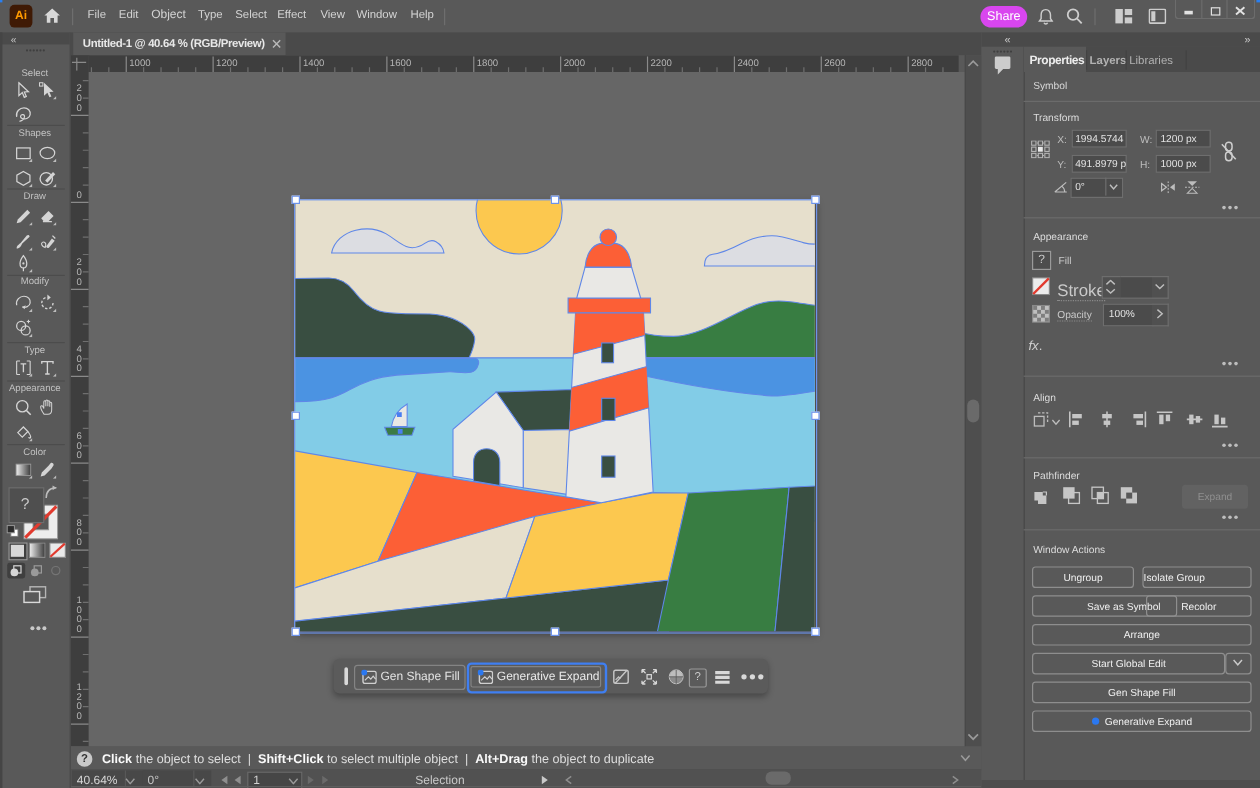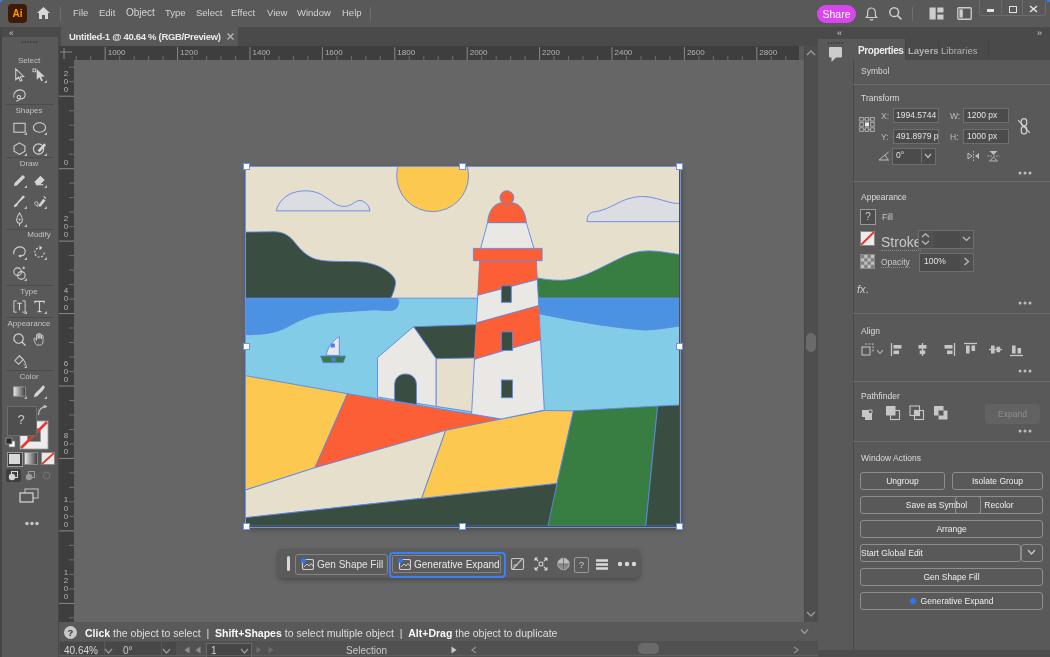--- a/index.html
+++ b/index.html
@@ -291,21 +291,21 @@
 <div class="abs" style="left:804px;top:46px;width:14px;height:576px;background:#4e4e4e;border-left:1px solid #484848;"></div>
 <svg class="abs" style="left:806px;top:49px" width="10" height="8" viewBox="0 0 10 8">
     <path d="M1 6 L5 2 L9 6" fill="none" stroke="#9a9a9a" stroke-width="1.4"></path>
   </svg>
 <svg class="abs" style="left:806px;top:610px" width="10" height="8" viewBox="0 0 10 8">
     <path d="M1 2 L5 6 L9 2" fill="none" stroke="#9a9a9a" stroke-width="1.4"></path>
   </svg>
 <div class="abs" style="left:806px;top:333px;width:10px;height:19px;background:#6a6a6a;border-radius:5px;"></div>
 <div class="abs" style="left:58px;top:622px;width:760px;height:19px;background:#595959;border-bottom:1px solid #4a4a4a;"></div>
 <div class="abs" style="left:64px;top:626px;width:13px;height:13px;background:#c9c9c9;border-radius:50%;color:#333;font-size:9.5px;font-weight:bold;text-align:center;line-height:13px;">?</div>
-<div class="abs" style="left:85px;top:627px;font-size:10.5px;color:#dedede;"><b style="color:#fafafa">Click</b> the object to select &nbsp;|&nbsp; <b style="color:#fafafa">Shift+Shapes</b> to select multiple object &nbsp;|&nbsp; <b style="color:#fafafa">Alt+Drag</b> the object to duplicate</div>
+<div class="abs" style="left:85px;top:627px;font-size:10.5px;color:#dedede;"><b style="color:#fafafa">Click</b> the object to select &nbsp;|&nbsp; <b style="color:#fafafa">Shift+Click</b> to select multiple object &nbsp;|&nbsp; <b style="color:#fafafa">Alt+Drag</b> the object to duplicate</div>
 <svg class="abs" style="left:800px;top:628px" width="9" height="7" viewBox="0 0 9 7">
     <path d="M1 1.5 L4.5 5.5 L8 1.5" fill="none" stroke="#9a9a9a" stroke-width="1.3"></path>
   </svg>
 <div class="abs" style="left:58px;top:641px;width:760px;height:16px;background:#515151;"></div>
 <div class="abs" style="left:60px;top:642px;width:73px;height:13px;background:#484848;"></div>
 <div class="abs" style="left:104px;top:642px;width:1px;height:13px;background:#585858;"></div>
 <div class="abs" style="left:119px;top:642px;width:57px;height:13px;background:#484848;"></div>
 <div class="abs" style="left:161px;top:642px;width:1px;height:13px;background:#585858;"></div>
 <div class="abs" style="left:64px;top:645px;font-size:10px;color:#d6d6d6;">40.64%</div>
 <svg class="abs" style="left:104px;top:648px" width="9" height="6" viewBox="0 0 9 6">
@@ -410,21 +410,21 @@
     <path d="M6 13 C3 12 2 9.5 3.5 8.5 C5 7.5 7 9 6.5 11 Z" fill="none" stroke="#d4d4d4" stroke-width="1"></path>
     <path d="M7 12 L12 5 L14.5 7 L9.5 13 C8.5 14 7 13.5 7 12 Z" fill="#d4d4d4"></path>
     <path d="M12.5 2.5 L15 5" stroke="#d4d4d4" stroke-width="1.2"></path>
     <path d="M16 16 L12.8 16 L16 12.8 Z" fill="#bdbdbd"></path>
   </svg>
 <svg class="abs" style="left:12px;top:212px" width="15" height="15" viewBox="0 0 16 16">
     <path d="M8 1 C8 1 11 5 11 8 C11 10.5 9.8 12 8 12 C6.2 12 5 10.5 5 8 C5 5 8 1 8 1 Z M8 12 L8 15" fill="none" stroke="#d4d4d4" stroke-width="1.1"></path>
     <circle cx="8" cy="8" r="1" fill="#d4d4d4"></circle>
     <path d="M16 16 L12.8 16 L16 12.8 Z" fill="#bdbdbd"></path>
   </svg>
-<div class="abs" style="left:0px;top:230px;width:58px;text-align:center;font-size:8px;color:#c2c2c2;padding-left:10px;">Modify</div>
+<div class="abs" style="left:0px;top:230px;width:58px;text-align:center;font-size:8px;color:#c2c2c2;">Modify</div>
 <svg class="abs" style="left:12px;top:245px" width="15" height="15" viewBox="0 0 16 16">
     <path d="M2 10 C1 5 5 2 8.5 2 C12 2 14.5 4.5 14 8 C13.5 11 10 12.5 7 11.5" fill="none" stroke="#d4d4d4" stroke-width="1.1"></path>
     <path d="M7 11.5 L10 10 L9 13.5 Z" fill="#d4d4d4"></path>
     <path d="M16 16 L12.8 16 L16 12.8 Z" fill="#bdbdbd"></path>
   </svg>
 <svg class="abs" style="left:32px;top:245px" width="15" height="15" viewBox="0 0 16 16">
     <path d="M13 8 a5 5 0 1 1 -5 -5" fill="none" stroke="#d4d4d4" stroke-width="1.2" stroke-dasharray="2.2 1.6"></path>
     <path d="M8 0.5 L11 3 L8 5.5 Z" fill="#d4d4d4"></path>
     <path d="M16 16 L12.8 16 L16 12.8 Z" fill="#bdbdbd"></path>
   </svg>
@@ -709,23 +709,23 @@
   </svg>
 <div class="abs" style="left:985px;top:404px;width:55px;height:20px;background:#626262;border-radius:3px;color:#8f8f8f;font-size:8.5px;text-align:center;line-height:20px;">Expand</div>
 <svg class="abs" style="left:1018px;top:429px" width="14" height="4" viewBox="0 0 14 4">
     <circle cx="2" cy="2" r="1.5" fill="#bdbdbd"></circle>
     <circle cx="7" cy="2" r="1.5" fill="#bdbdbd"></circle>
     <circle cx="12" cy="2" r="1.5" fill="#bdbdbd"></circle>
   </svg>
 <div class="abs" style="left:853px;top:441px;width:197px;height:1px;background:#6b6b6b;"></div>
 <div class="abs" style="left:861px;top:453px;font-size:8.5px;color:#dcdcdc;font-weight:normal;">Window Actions</div>
 <div class="abs" style="left:860px;top:472px;width:83px;height:16px;border:1px solid #8e8e8e;border-radius:3px;color:#f0f0f0;font-size:8.5px;text-align:center;line-height:16px;">Ungroup</div>
-<div class="abs" style="left:952px;top:472px;width:89px;height:16px;border:1px solid #8e8e8e;border-radius:3px;color:#f0f0f0;font-size:8.5px;text-align:center;line-height:16px;">Isolate Group</div>
+<div class="abs" style="left:952px;top:472px;width:89px;height:16px;border:1px solid #8e8e8e;border-radius:3px;color:#f0f0f0;font-size:8.5px;line-height:16px;">Isolate Group</div>
 <div class="abs" style="left:860px;top:496px;width:87px;height:16px;border:1px solid #8e8e8e;border-radius:3px;color:#f0f0f0;font-size:8.5px;text-align:center;line-height:16px;padding-left:32px;">Save as Symbol</div>
 <div class="abs" style="left:955px;top:496px;width:86px;height:16px;border:1px solid #8e8e8e;border-radius:3px;color:#f0f0f0;font-size:8.5px;text-align:center;line-height:16px;">Recolor</div>
 <div class="abs" style="left:860px;top:520px;width:181px;height:16px;border:1px solid #8e8e8e;border-radius:3px;color:#f0f0f0;font-size:8.5px;text-align:center;line-height:16px;">Arrange</div>
-<div class="abs" style="left:860px;top:544px;width:159px;height:16px;border:1px solid #8e8e8e;border-radius:3px;color:#f0f0f0;font-size:8.5px;text-align:left;line-height:16px;">Start Global Edit</div>
+<div class="abs" style="left:860px;top:544px;width:159px;height:16px;border:1px solid #8e8e8e;border-radius:3px;color:#f0f0f0;font-size:8.5px;text-align:center;line-height:16px;">Start Global Edit</div>
 <div class="abs" style="left:1021px;top:544px;width:20px;height:16px;border:1px solid #8e8e8e;border-radius:3px;"></div>
 <svg class="abs" style="left:1027px;top:549px" width="9" height="7" viewBox="0 0 9 7">
     <path d="M1 1 L4.5 5 L8 1" fill="none" stroke="#c9c9c9" stroke-width="1.2"></path>
   </svg>
 <div class="abs" style="left:860px;top:568px;width:181px;height:16px;border:1px solid #8e8e8e;border-radius:3px;color:#f0f0f0;font-size:8.5px;text-align:center;line-height:16px;">Gen Shape Fill</div>
 <div class="abs" style="left:860px;top:592px;width:181px;height:16px;border:1px solid #8e8e8e;border-radius:3px;color:#f0f0f0;font-size:8.5px;text-align:center;line-height:16px;"><span style="display:inline-block;width:6px;height:6px;border-radius:50%;background:#2b78f0;margin-right:5px;vertical-align:0.5px;"></span>Generative Expand</div>
 <div class="abs" style="left:818px;top:650px;width:232px;height:7px;background:#4d4d4d;"></div>
 </body></html>

